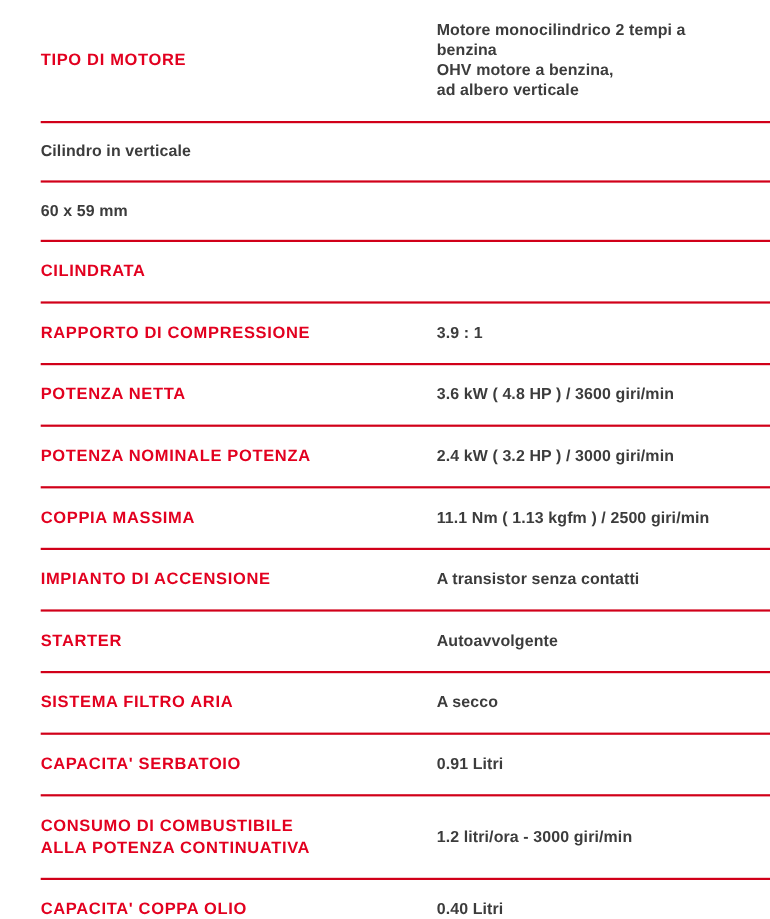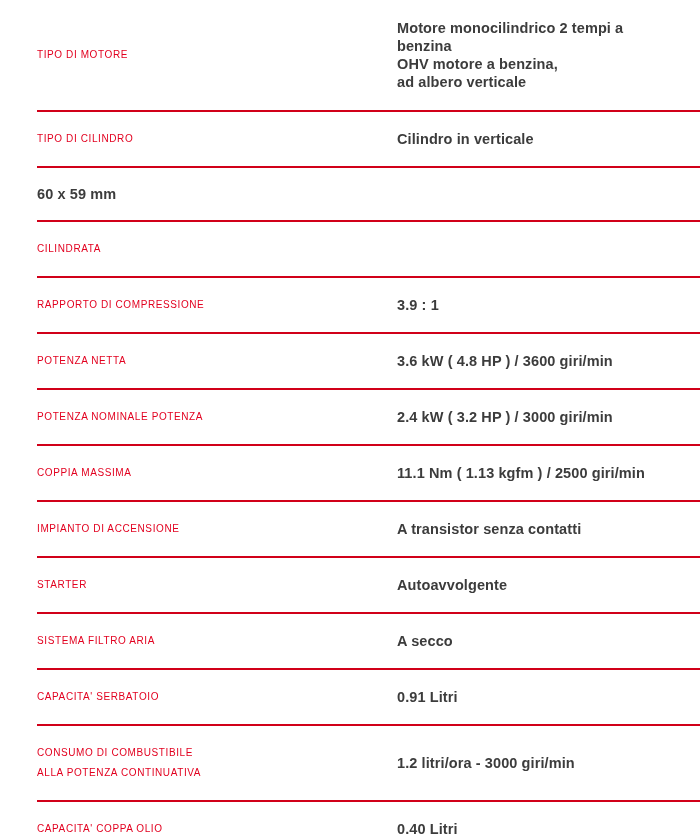--- a/index.html
+++ b/index.html
@@ -29,22 +29,22 @@
   }
   .spec-row:last-child {
     border-bottom: none;
   }
   .spec-label {
     flex: 0 0 360px;
     width: 360px;
     box-sizing: border-box;
     padding-right: 24px;
     color: var(--label-red, #e2001f);
-    font-weight: normal;
-    font-size: 10px;
+    font-weight: bold;
+    font-size: 15px;
     line-height: 20px;
     letter-spacing: 0.6px;
     white-space: pre-line;
   }
   .spec-value {
     flex: 1 1 auto;
     box-sizing: border-box;
     padding-right: 28px;
     color: var(--value-gray, #3c3c3c);
     font-weight: bold;
@@ -59,21 +59,20 @@
 
 <div class="spec-table" id="spec-table">
   <div class="spec-row">
     <div class="spec-label">TIPO DI MOTORE</div>
     <div class="spec-value">Motore monocilindrico 2 tempi a benzina
 OHV motore a benzina,
 ad albero verticale</div>
   </div>
 
   <div class="spec-row">
-    <div class="spec-label">TIPO DI CILINDRO</div>
     <div class="spec-value">Cilindro in verticale</div>
   </div>
 
   <div class="spec-row">
     <div class="spec-value">60 x 59 mm</div>
   </div>
 
   <div class="spec-row">
     <div class="spec-label">CILINDRATA</div>
   </div>

